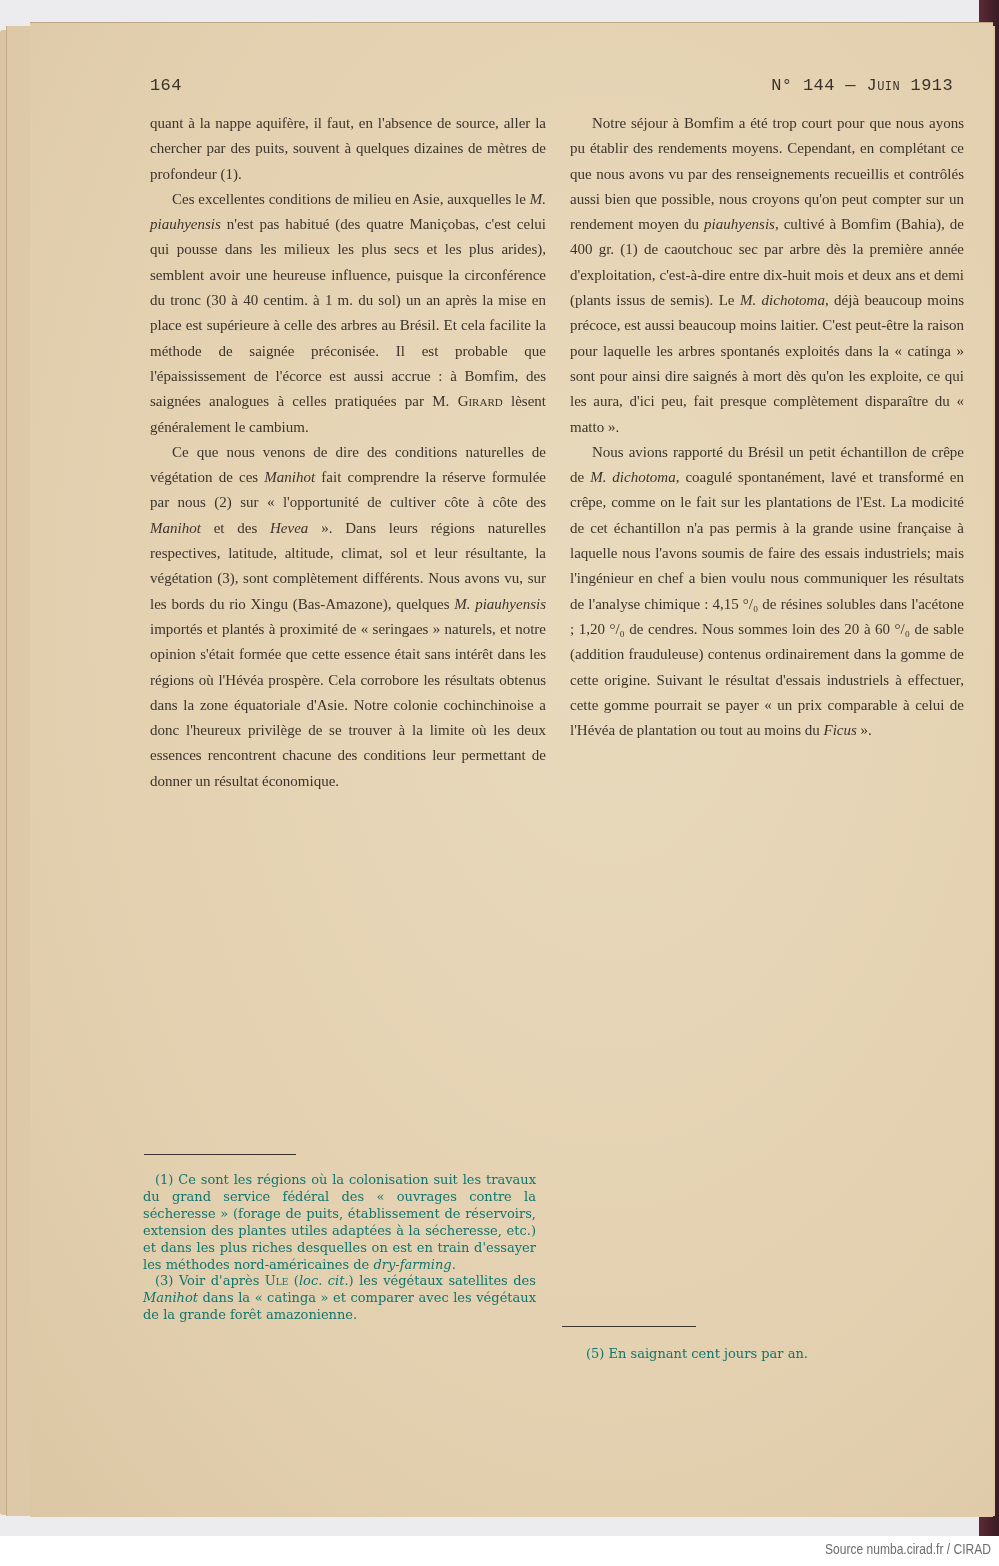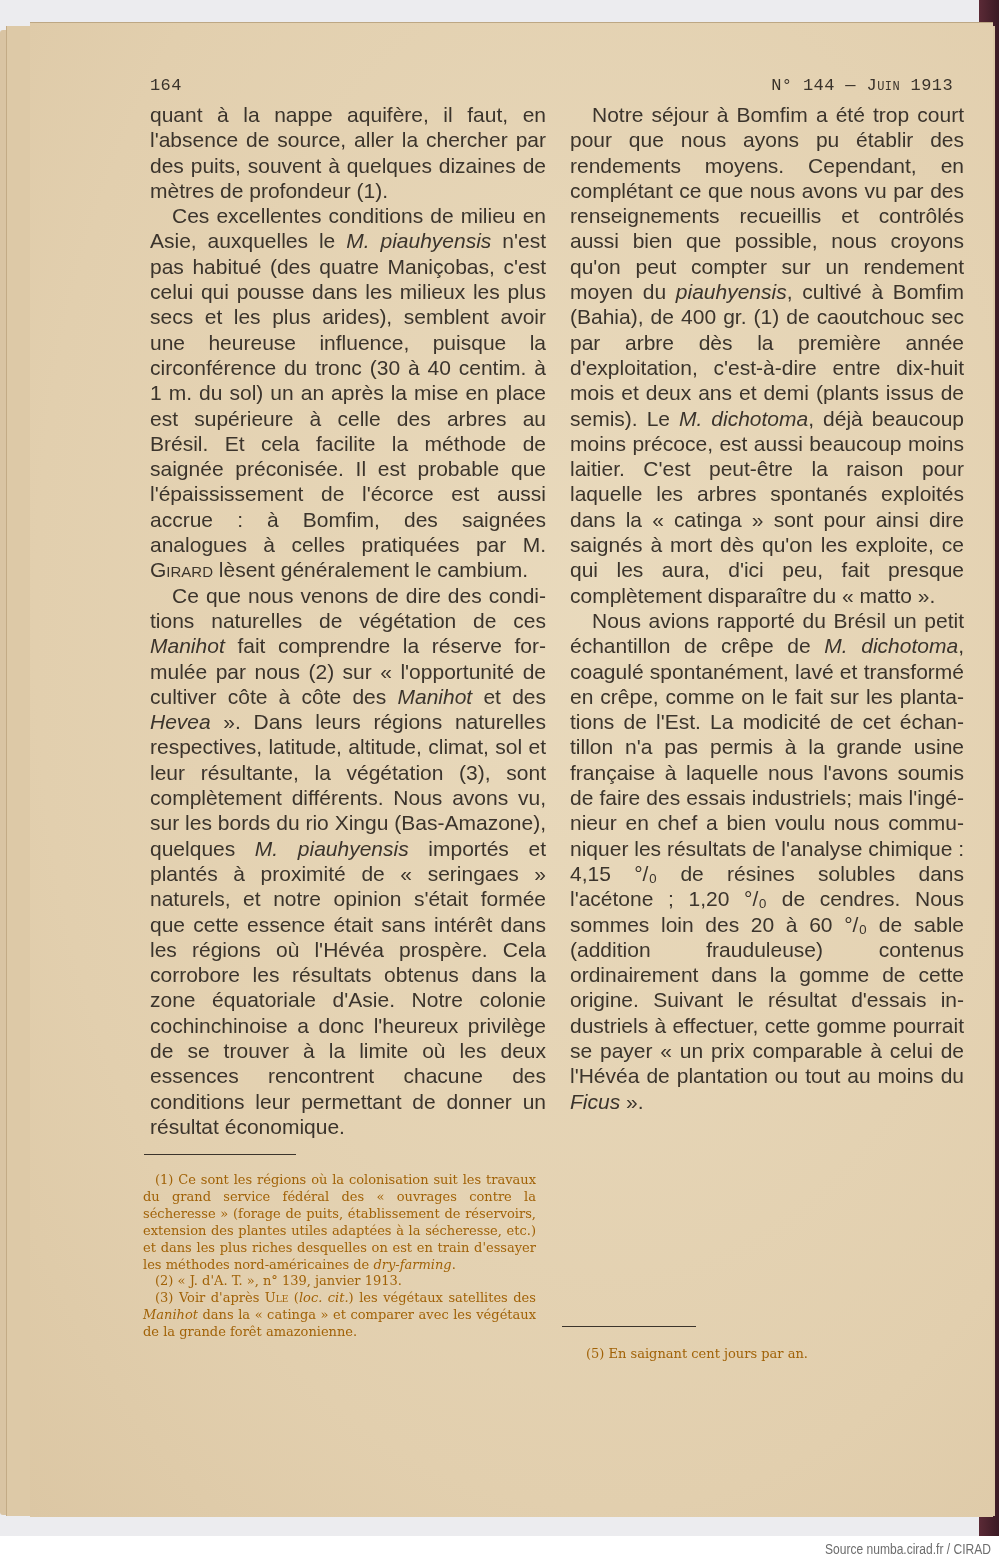--- a/index.html
+++ b/index.html
@@ -35,41 +35,41 @@
     position: absolute; left: 150px; top: 76px; width: 815px; height: 24px;
     font-family: Liberation Mono, monospace; color: #3a332b;
     font-size: 17px; letter-spacing: 0.4px;
   }
   .running-head .pg { position: absolute; left: 0; top: 0; }
   .running-head .title { position: absolute; left: 230px; top: 0; letter-spacing: 0.8px; }
   .running-head .issue { position: absolute; right: 12px; top: 0; }
   .sc { font-variant: small-caps; }
 
   .col {
-    position: absolute; top: 102px;
-    font-family: Liberation Sans, sans-serif;
-    color: #3b342c; font-size: 21px; line-height: 25.3px;
+    position: absolute; top: 111px;
+    font-family: Liberation Serif, serif;
+    color: #3b342c; font-size: 15px; line-height: 25.3px;
     text-align: justify; hyphens: manual;
   }
   .col.left { left: 150px; width: 396px; }
   .col.right { left: 570px; width: 394px; }
   .col p { margin: 0; }
   .col p.indent { text-indent: 22px; }
   .col i, .col em { font-style: italic; }
 
   .fn-rule {
     position: absolute; height: 1px; background: #3b342c;
   }
   .fn-rule.left { left: 144px; top: 1154px; width: 152px; }
   .fn-rule.right { left: 562px; top: 1326px; width: 134px; }
 
   .footnotes {
     position: absolute;
     font-family: "DejaVu Serif", serif;
-    color: #a16207; font-size: 13px; line-height: 16.9px;
+    color: #0f766e; font-size: 13px; line-height: 16.9px;
     text-align: justify;
   }
   .footnotes.left { left: 143px; top: 1172px; width: 393px; }
   .footnotes.right { left: 574px; top: 1346px; width: 390px; }
   .footnotes p { margin: 0; text-indent: 12px; }
 
   .source {
     position: absolute; right: 8px; top: 1541px;
     font-family: "Liberation Sans", sans-serif; font-size: 14px; color: #6d6d6d;
     transform: scaleX(0.86); transform-origin: right center;
@@ -91,21 +91,20 @@
 
 <div class="col left">
   <p>quant à la nappe aquifère, il faut, en l'absence de source, aller la chercher par des puits, souvent à quelques dizaines de mètres de profondeur (1).</p>
   <p class="indent"><span>Ces excellentes conditions de milieu en Asie, auxquelles le </span><i>M. piauhyensis</i><span> n'est pas habitué (des quatre Maniçobas, c'est celui qui pousse dans les milieux les plus secs et les plus arides), semblent avoir une heureuse influence, puisque la circonfé­rence du tronc (30 à 40 centim. à 1 m. du sol) un an après la mise en place est supérieure à celle des arbres au Brésil. Et cela facilite la méthode de saignée préco­nisée. Il est probable que l'épaississement de l'écorce est aussi accrue : à Bomfim, des saignées analogues à celles pratiquées par M. </span><span class="sc">Girard</span><span> lèsent généralement le cam­bium.</span></p>
   <p class="indent"><span>Ce que nous venons de dire des condi­tions naturelles de végétation de ces </span><i>Manihot</i><span> fait comprendre la réserve for­mulée par nous (2) sur « l'opportunité de cultiver côte à côte des </span><i>Manihot</i><span> et des </span><i>Hevea</i><span> ». Dans leurs régions naturelles respectives, latitude, altitude, climat, sol et leur résultante, la végétation (3), sont complètement différents. Nous avons vu, sur les bords du rio Xingu (Bas-Amazone), quelques </span><i>M. piauhyensis</i><span> importés et plantés à proximité de « seringaes » naturels, et notre opinion s'était formée que cette essence était sans intérêt dans les régions où l'Hévéa prospère. Cela corrobore les résultats obtenus dans la zone équatoriale d'Asie. Notre colonie cochinchinoise a donc l'heureux privilège de se trouver à la limite où les deux essences rencontrent chacune des conditions leur permettant de donner un résultat économique.</span></p>
 </div>
 
 <div class="fn-rule left"></div>
 <div class="footnotes left">
   <p><span>(1) Ce sont les régions où la colonisation suit les travaux du grand service fédéral des « ouvrages contre la sécheresse » (forage de puits, établissement de réservoirs, extension des plantes utiles adaptées à la sécheresse, etc.) et dans les plus riches desquelles on est en train d'essayer les méthodes nord-américaines de </span><i>dry-farming</i><span>.</span></p>
-  <p>(2) « J. d'A. T. », n° 139, janvier 1913.</p>
   <p><span>(3) Voir d'après </span><span class="sc">Ule</span><span> (</span><i>loc. cit.</i><span>) les végétaux satellites des </span><i>Manihot</i><span> dans la « catinga » et comparer avec les végétaux de la grande forêt amazonienne.</span></p>
 </div>
 
 <div class="col right">
   <p class="indent"><span>Notre séjour à Bomfim a été trop court pour que nous ayons pu établir des rende­ments moyens. Cependant, en complétant ce que nous avons vu par des renseigne­ments recueillis et contrôlés aussi bien que possible, nous croyons qu'on peut compter sur un rendement moyen du </span><i>piauhyensis</i><span>, cultivé à Bomfim (Bahia), de 400 gr. (1) de caoutchouc sec par arbre dès la première année d'exploitation, c'est-à-dire entre dix-huit mois et deux ans et demi (plants issus de semis). Le </span><i>M. dichotoma</i><span>, déjà beaucoup moins précoce, est aussi beaucoup moins laitier. C'est peut-être la raison pour laquelle les arbres spontanés exploités dans la « catinga » sont pour ainsi dire saignés à mort dès qu'on les exploite, ce qui les aura, d'ici peu, fait presque complètement disparaître du « matto ».</span></p>
   <p class="indent"><span>Nous avions rapporté du Brésil un petit échantillon de crêpe de </span><i>M. dichotoma</i><span>, coagulé spontanément, lavé et transformé en crêpe, comme on le fait sur les planta­tions de l'Est. La modicité de cet échan­tillon n'a pas permis à la grande usine française à laquelle nous l'avons soumis de faire des essais industriels; mais l'ingé­nieur en chef a bien voulu nous commu­niquer les résultats de l'analyse chimique : 4,15 °/₀ de résines solubles dans l'acétone ; 1,20 °/₀ de cendres. Nous sommes loin des 20 à 60 °/₀ de sable (addition frauduleuse) contenus ordinairement dans la gomme de cette origine. Suivant le résultat d'essais in­dustriels à effectuer, cette gomme pourrait se payer « un prix comparable à celui de l'Hévéa de plantation ou tout au moins du </span><i>Ficus</i><span> ».</span></p>
 </div>
 
 <div class="fn-rule right"></div>
 <div class="footnotes right">

